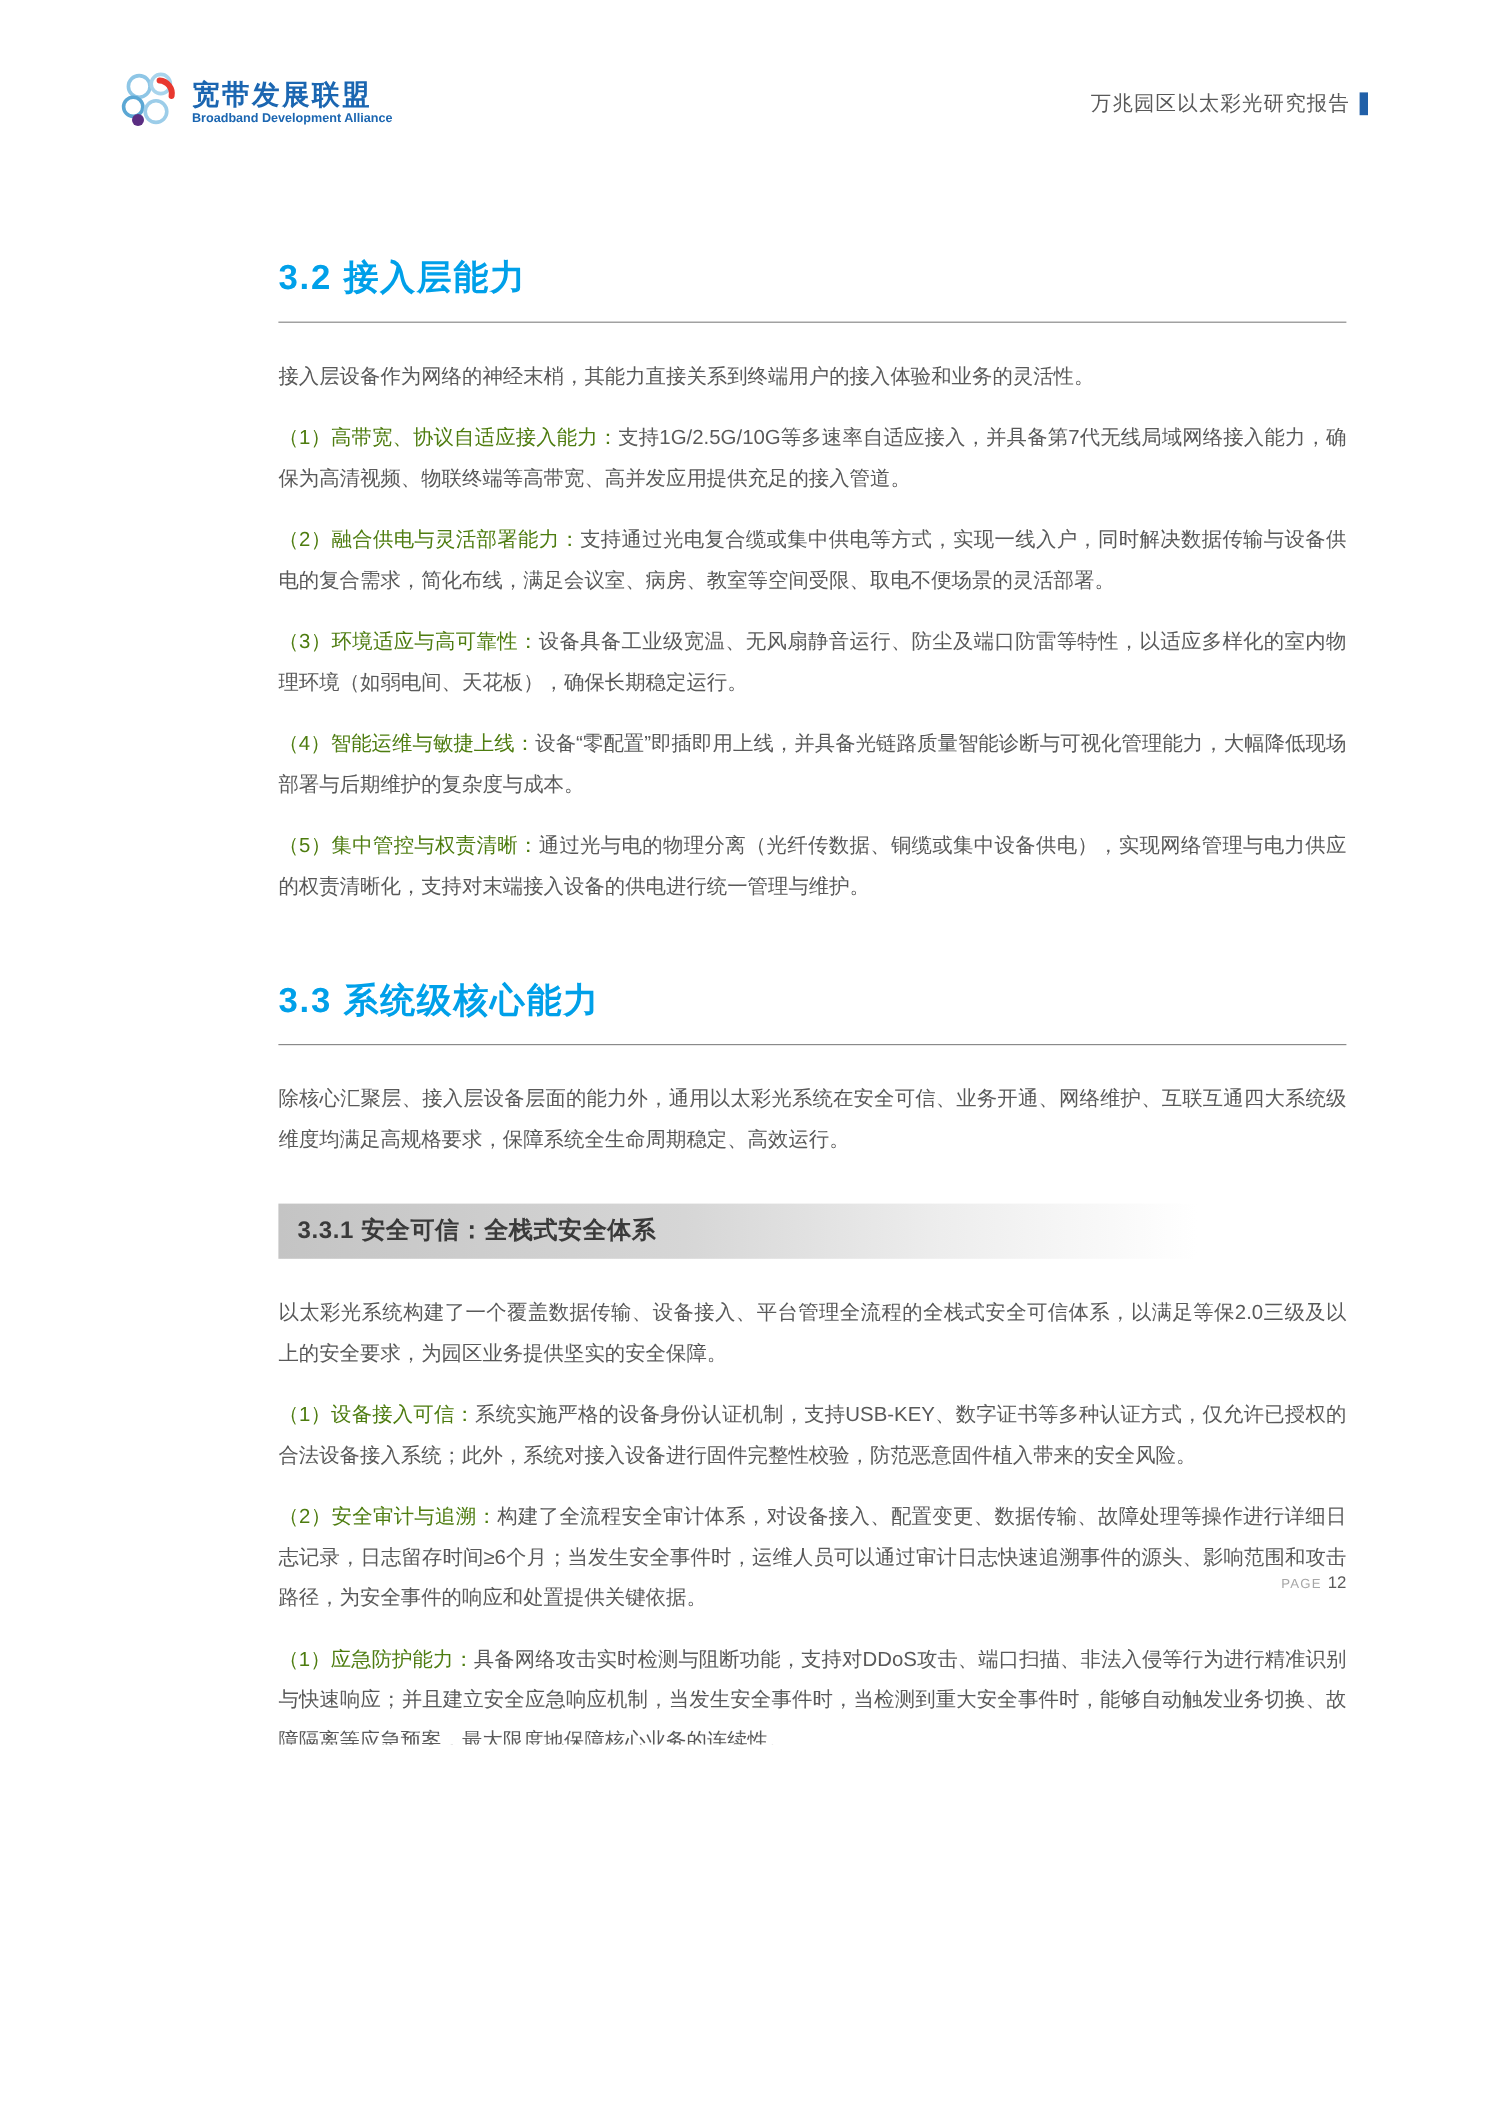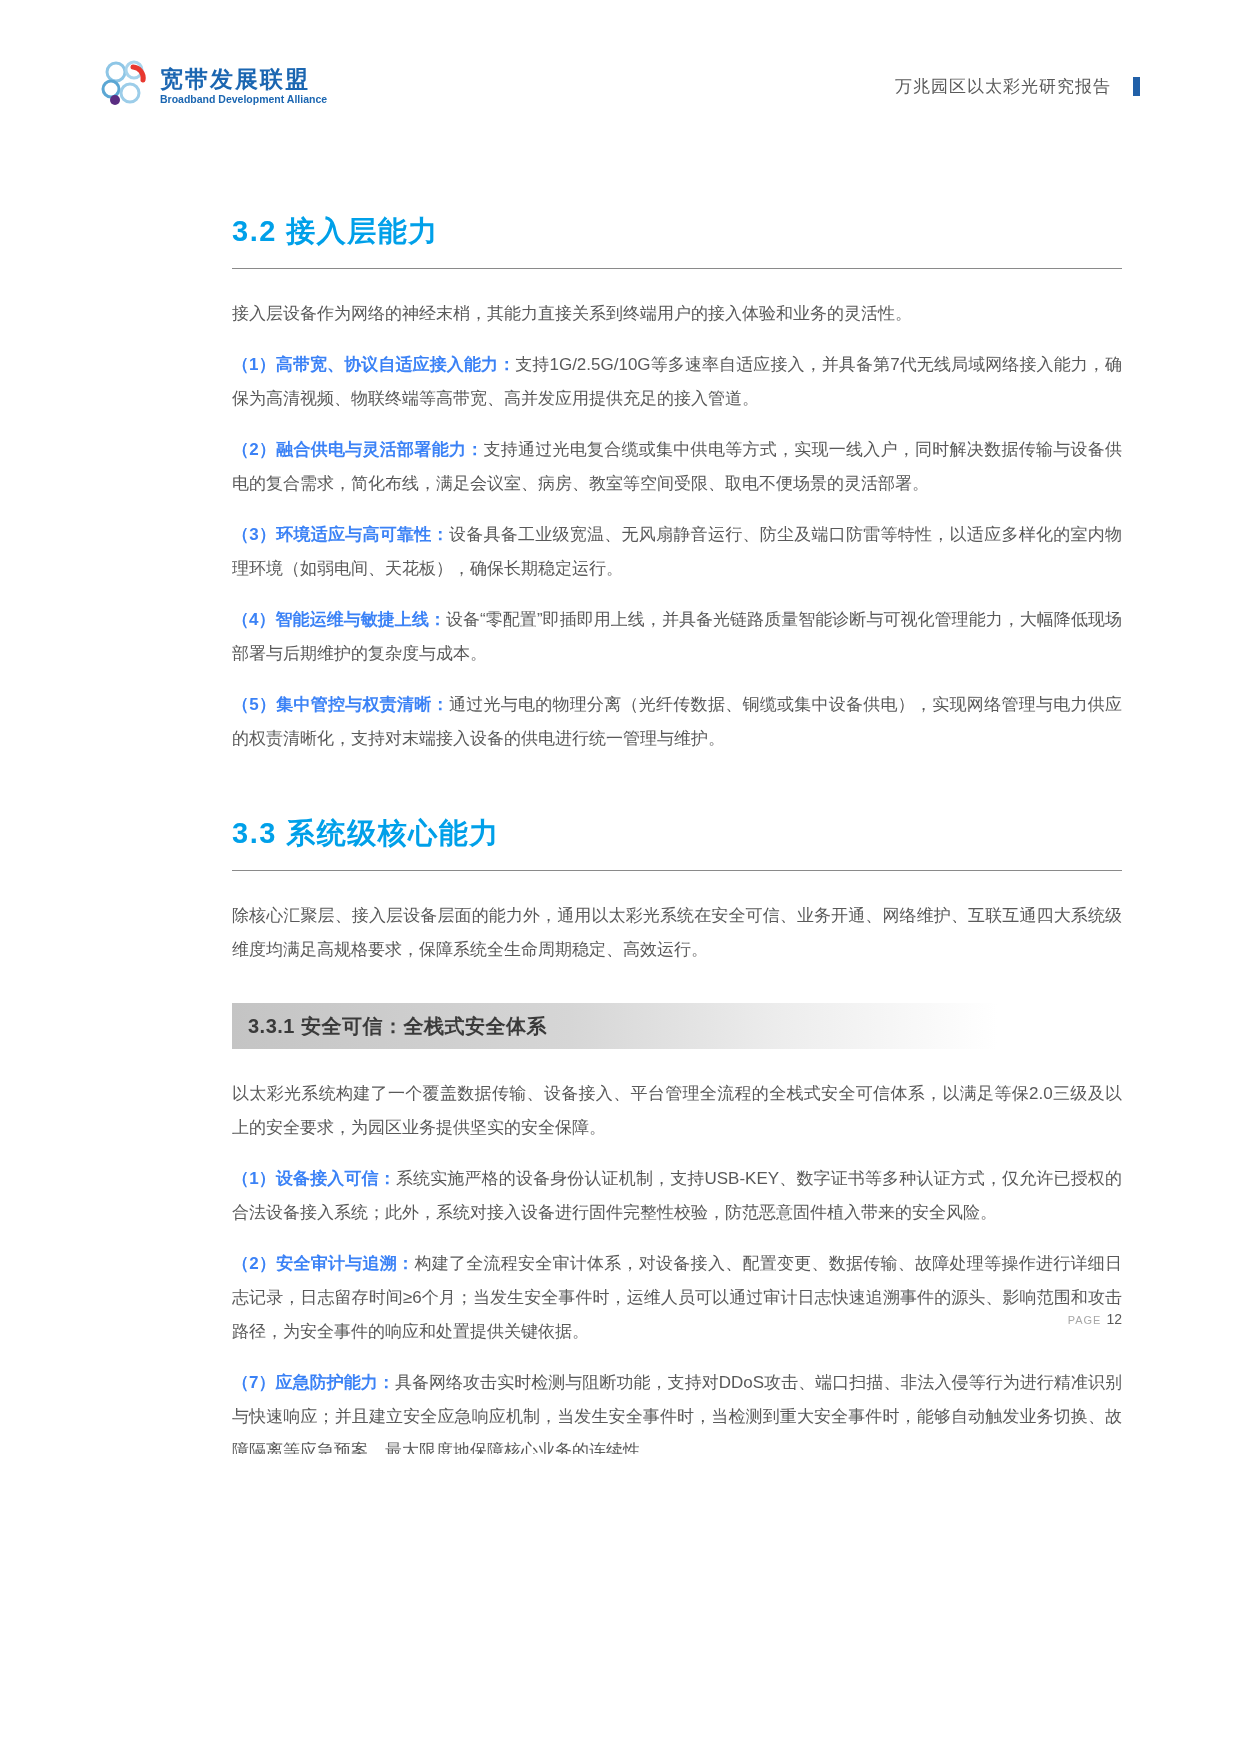--- a/index.html
+++ b/index.html
@@ -16,21 +16,21 @@
     display:flex;
     justify-content:space-between;
     align-items:center;
     padding:56px 100px 0 100px;
     height:60px;
   }
   .logo{display:flex;align-items:center;gap:8px;}
   .logo-text{display:flex;flex-direction:column;line-height:1.05;}
   .logo-title{font-size:23px;font-weight:bold;color:#1b66b1;letter-spacing:2px;}
   .logo-subtitle{font-size:10.5px;font-weight:bold;color:#1b66b1;margin-top:3px;}
-  .doc-title-wrap{display:flex;align-items:center;gap:14px;}
+  .doc-title-wrap{display:flex;align-items:center;}
   .doc-title{font-size:17px;color:#595959;letter-spacing:1px;}
   .title-bar{width:7px;height:19px;background:#2160a8;margin-left:8px;}
   
   .main{
     width:890px;
     margin:96px 0 0 232px;
   }
   .section-title{
     font-size:29px;
     font-weight:bold;
@@ -43,21 +43,21 @@
     border-top:1px solid #8a8a8a;
     margin:0 0 28px 0;
   }
   .para{
     font-size:17px;
     line-height:34px;
     color:#595959;
     text-align:justify;
     margin:0 0 17px 0;
   }
-  .para strong{color:#3b82f6;font-weight:bold;}
+  .para strong{color:#4d7c0f;font-weight:normal;}
   .section-gap{margin-top:58px;}
   .sub-bar{
     height:46px;
     line-height:46px;
     background:linear-gradient(90deg,#c4c4c4 0%,#d6d6d6 38%,#ededed 62%,#ffffff 86%);
     font-size:20px;
     font-weight:bold;
     color:#3a3a3a;
     padding-left:16px;
     margin:36px 0 28px 0;
@@ -118,21 +118,21 @@
     <hr class="rule">
 
     <p class="para">除核心汇聚层、接入层设备层面的能力外，通用以太彩光系统在安全可信、业务开通、网络维护、互联互通四大系统级维度均满足高规格要求，保障系统全生命周期稳定、高效运行。</p>
 
     <div class="sub-bar">3.3.1 安全可信：全栈式安全体系</div>
 
     <p class="para">以太彩光系统构建了一个覆盖数据传输、设备接入、平台管理全流程的全栈式安全可信体系，以满足等保2.0三级及以上的安全要求，为园区业务提供坚实的安全保障。</p>
 
     <p class="para"><strong>（1）设备接入可信：</strong><span>系统实施严格的设备身份认证机制，支持USB-KEY、数字证书等多种认证方式，仅允许已授权的合法设备接入系统；此外，系统对接入设备进行固件完整性校验，防范恶意固件植入带来的安全风险。</span></p>
     <p class="para"><strong>（2）安全审计与追溯：</strong><span>构建了全流程安全审计体系，对设备接入、配置变更、数据传输、故障处理等操作进行详细日志记录，日志留存时间≥6个月；当发生安全事件时，运维人员可以通过审计日志快速追溯事件的源头、影响范围和攻击路径，为安全事件的响应和处置提供关键依据。</span></p>
-    <p class="para"><strong>（7）应急防护能力：</strong><span>具备网络攻击实时检测与阻断功能，支持对DDoS攻击、端口扫描、非法入侵等行为进行精准识别与快速响应；并且建立安全应急响应机制，当发生安全事件时，当检测到重大安全事件时，能够自动触发业务切换、故障隔离等应急预案，最大限度地保障核心业务的连续性。</span></p>
+    <p class="para"><strong>（1）应急防护能力：</strong><span>具备网络攻击实时检测与阻断功能，支持对DDoS攻击、端口扫描、非法入侵等行为进行精准识别与快速响应；并且建立安全应急响应机制，当发生安全事件时，当检测到重大安全事件时，能够自动触发业务切换、故障隔离等应急预案，最大限度地保障核心业务的连续性。</span></p>
 
     <div class="sub-bar">3.3.2 业务开通：敏捷与自动化</div>
 
   </div>
 
   <div class="page-footer">
     <span class="label">PAGE</span><span class="num">12</span>
   </div>
 
 </div>

